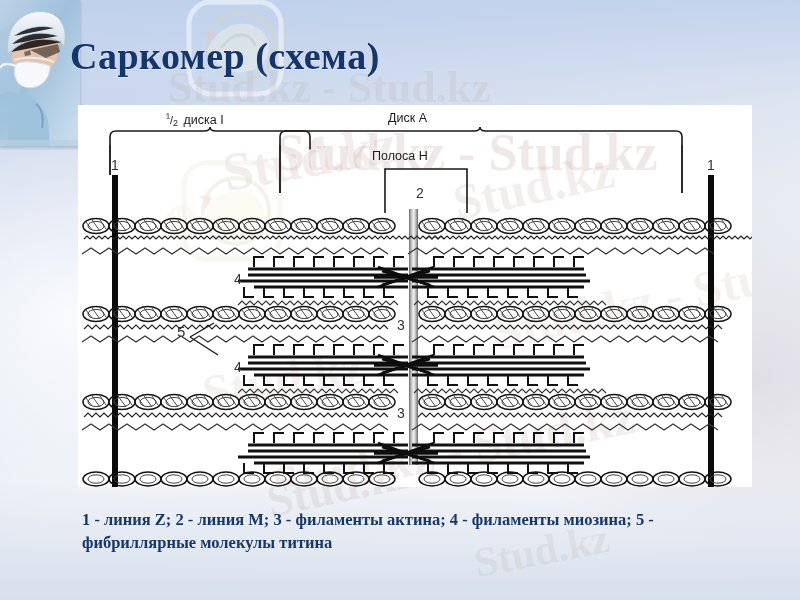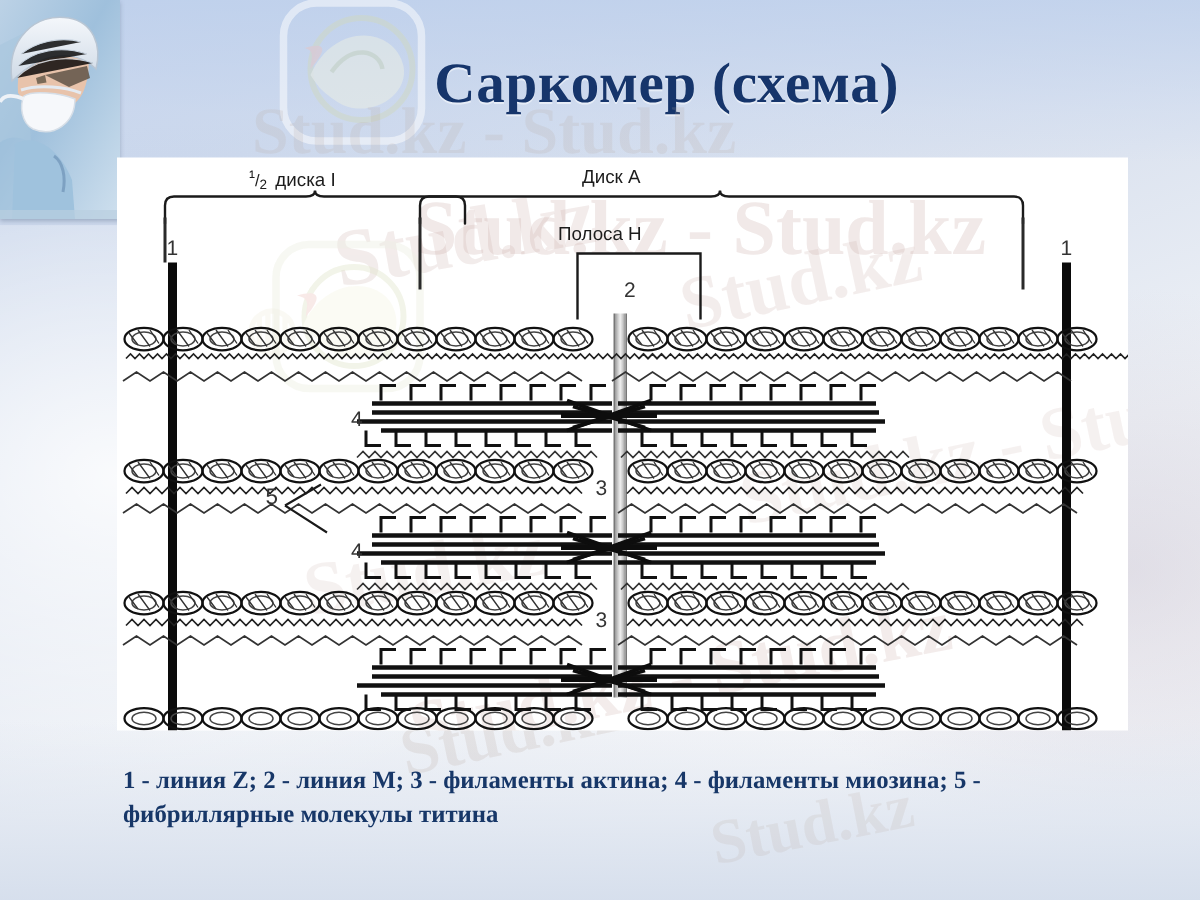--- a/index.html
+++ b/index.html
@@ -25,24 +25,24 @@
   
   .logo-mark{position:absolute;left:176px;top:-12px;width:122px;height:120px;opacity:.5;}
   .logo-mark svg{width:100%;height:100%;}
 
   
   .photo{position:absolute;left:0;top:0;width:80px;height:146px;overflow:hidden;
     box-shadow:0 1px 3px rgba(70,90,120,.35);}
   .photo svg{display:block;width:80px;height:146px;}
 
   
-  .title{position:absolute;left:0;right:0;top:34px;text-align:center;
+  .title{position:absolute;left:0;right:0;top:34px;
     font-family:"Liberation Serif", serif;font-weight:bold;font-size:38px;
     color:#16356b;letter-spacing:.5px;
-    text-shadow:0 1px 0 rgba(255,255,255,.5);padding-left:19px;}
+    text-shadow:0 1px 0 rgba(255,255,255,.5);}
   .title .t-inner{display:inline-block;padding-left:70px;}
 
   
   .panel{position:absolute;left:78px;top:105px;width:674px;height:382px;
     background:#fff;overflow:hidden;}
 
   
   .wm{position:absolute;font-family:"Liberation Serif",serif;font-weight:bold;
       color:#b9a9a0;opacity:.30;white-space:nowrap;pointer-events:none;
       transform-origin:left top;}

